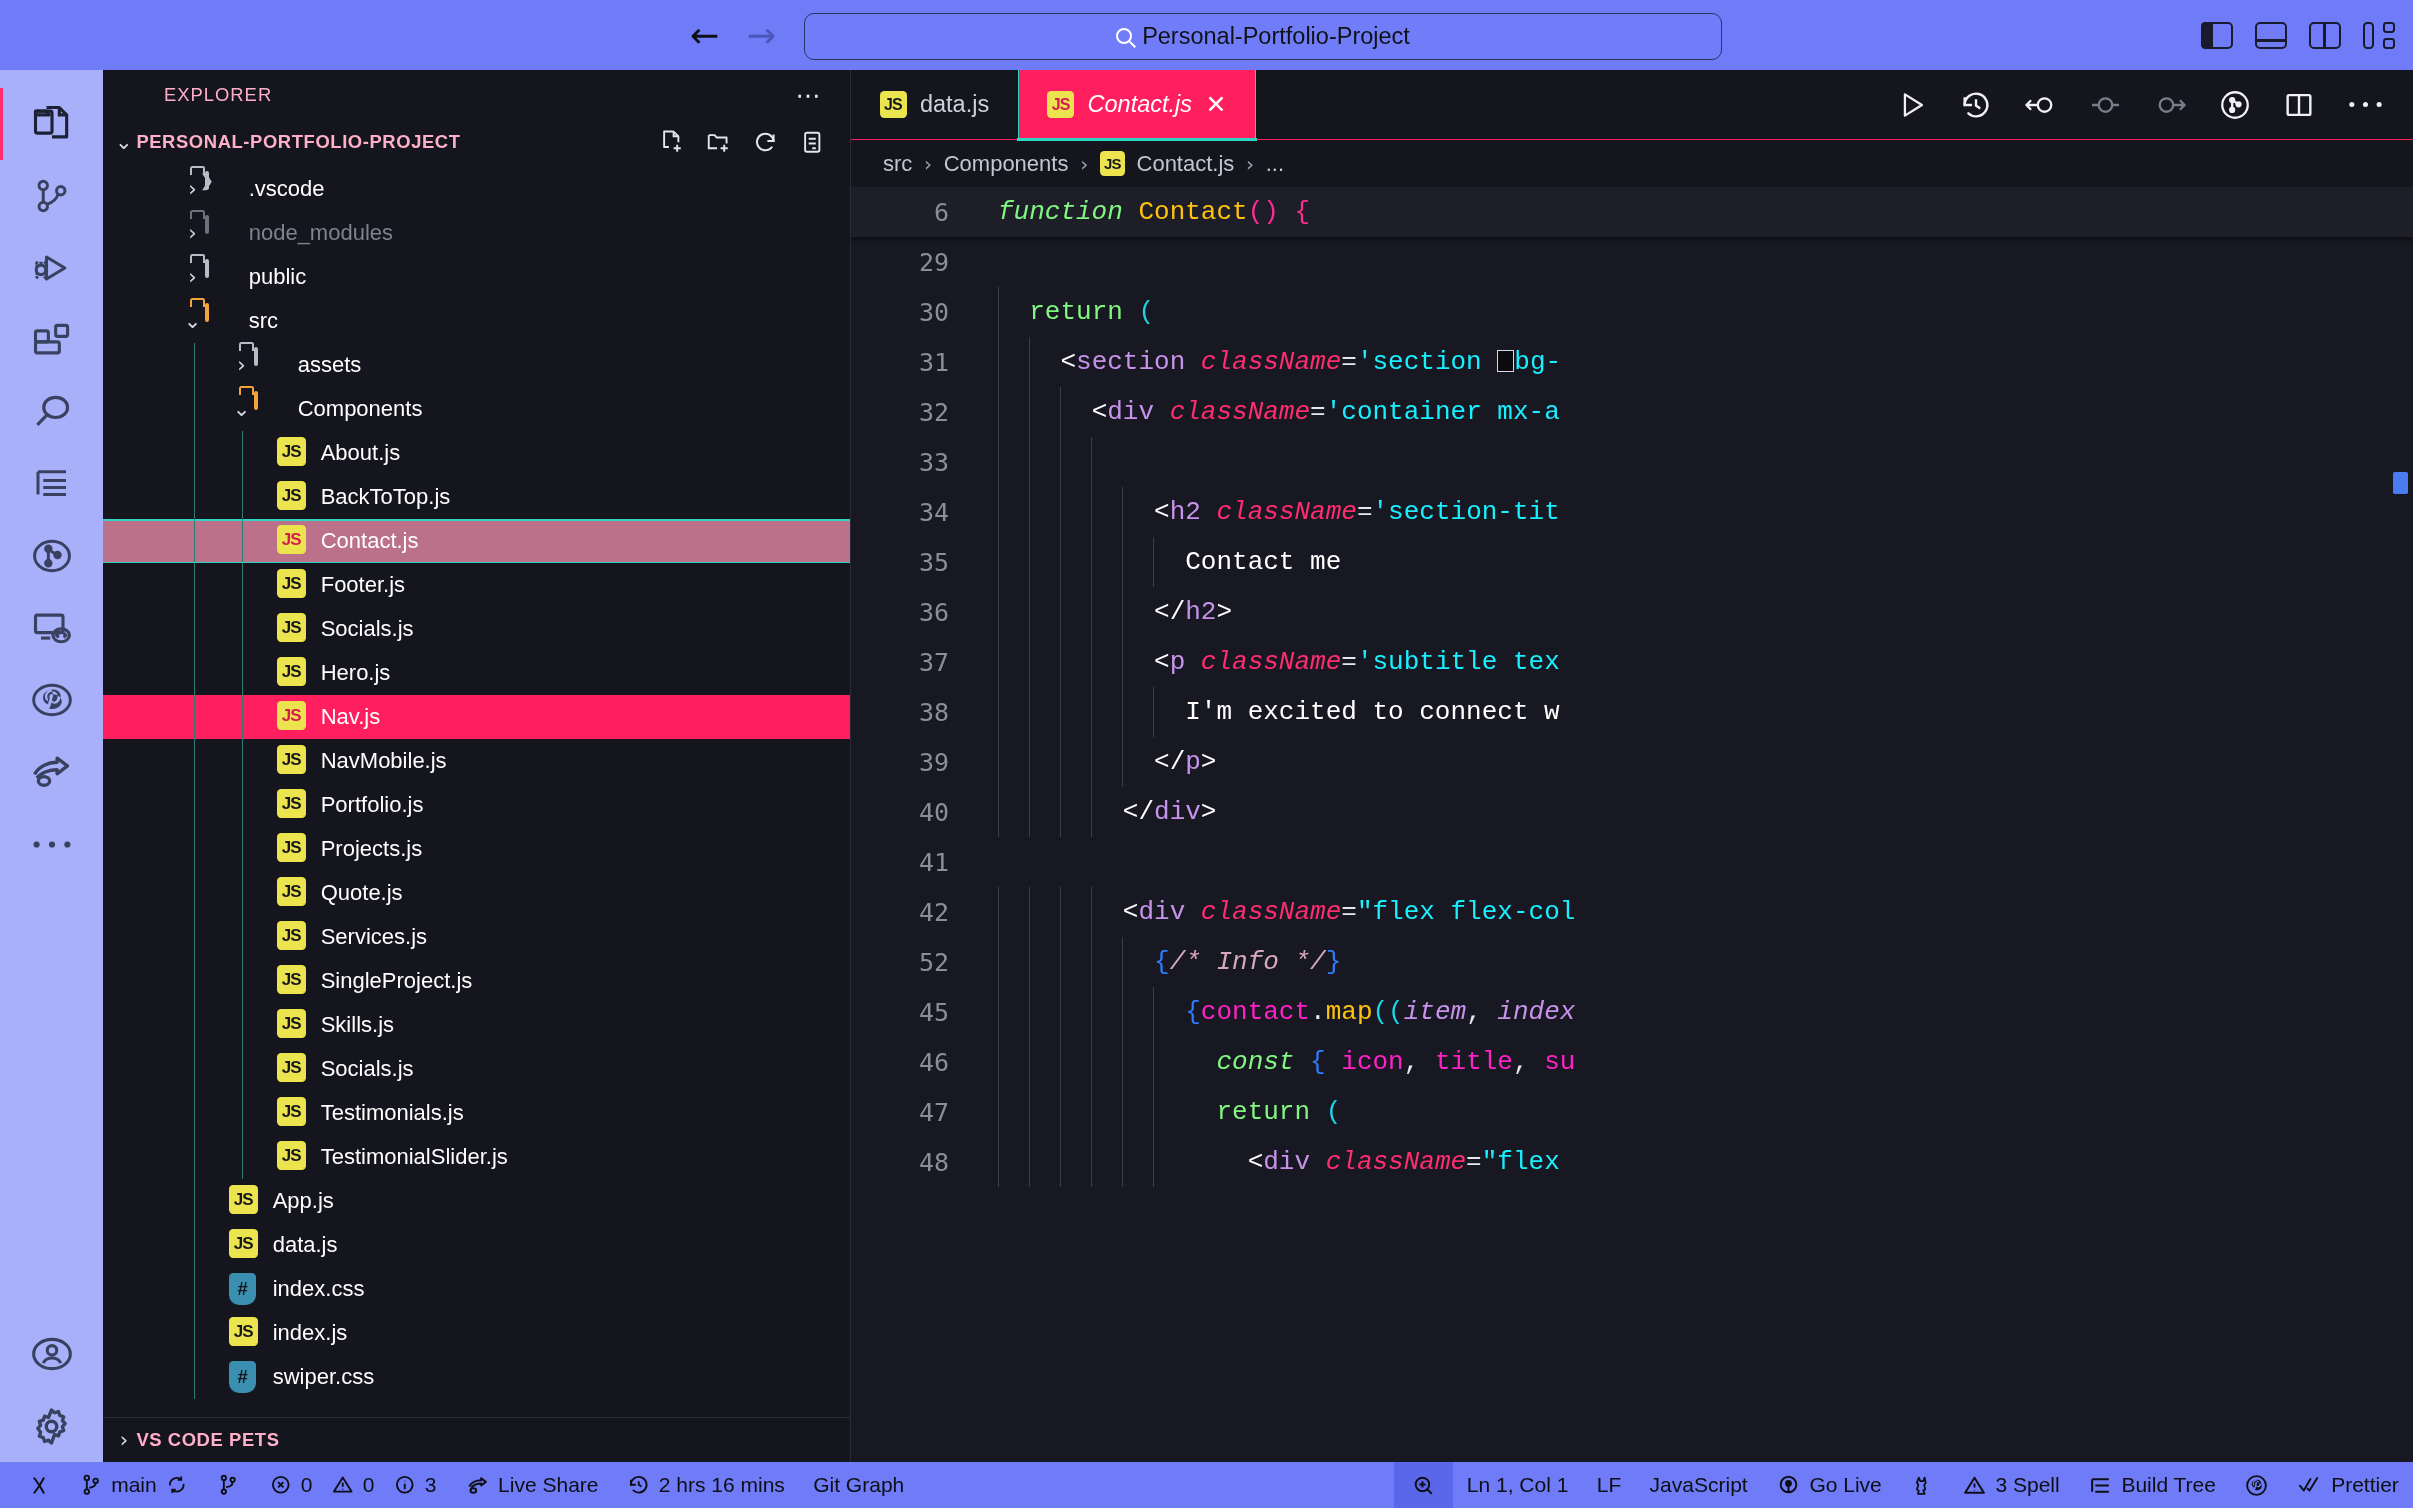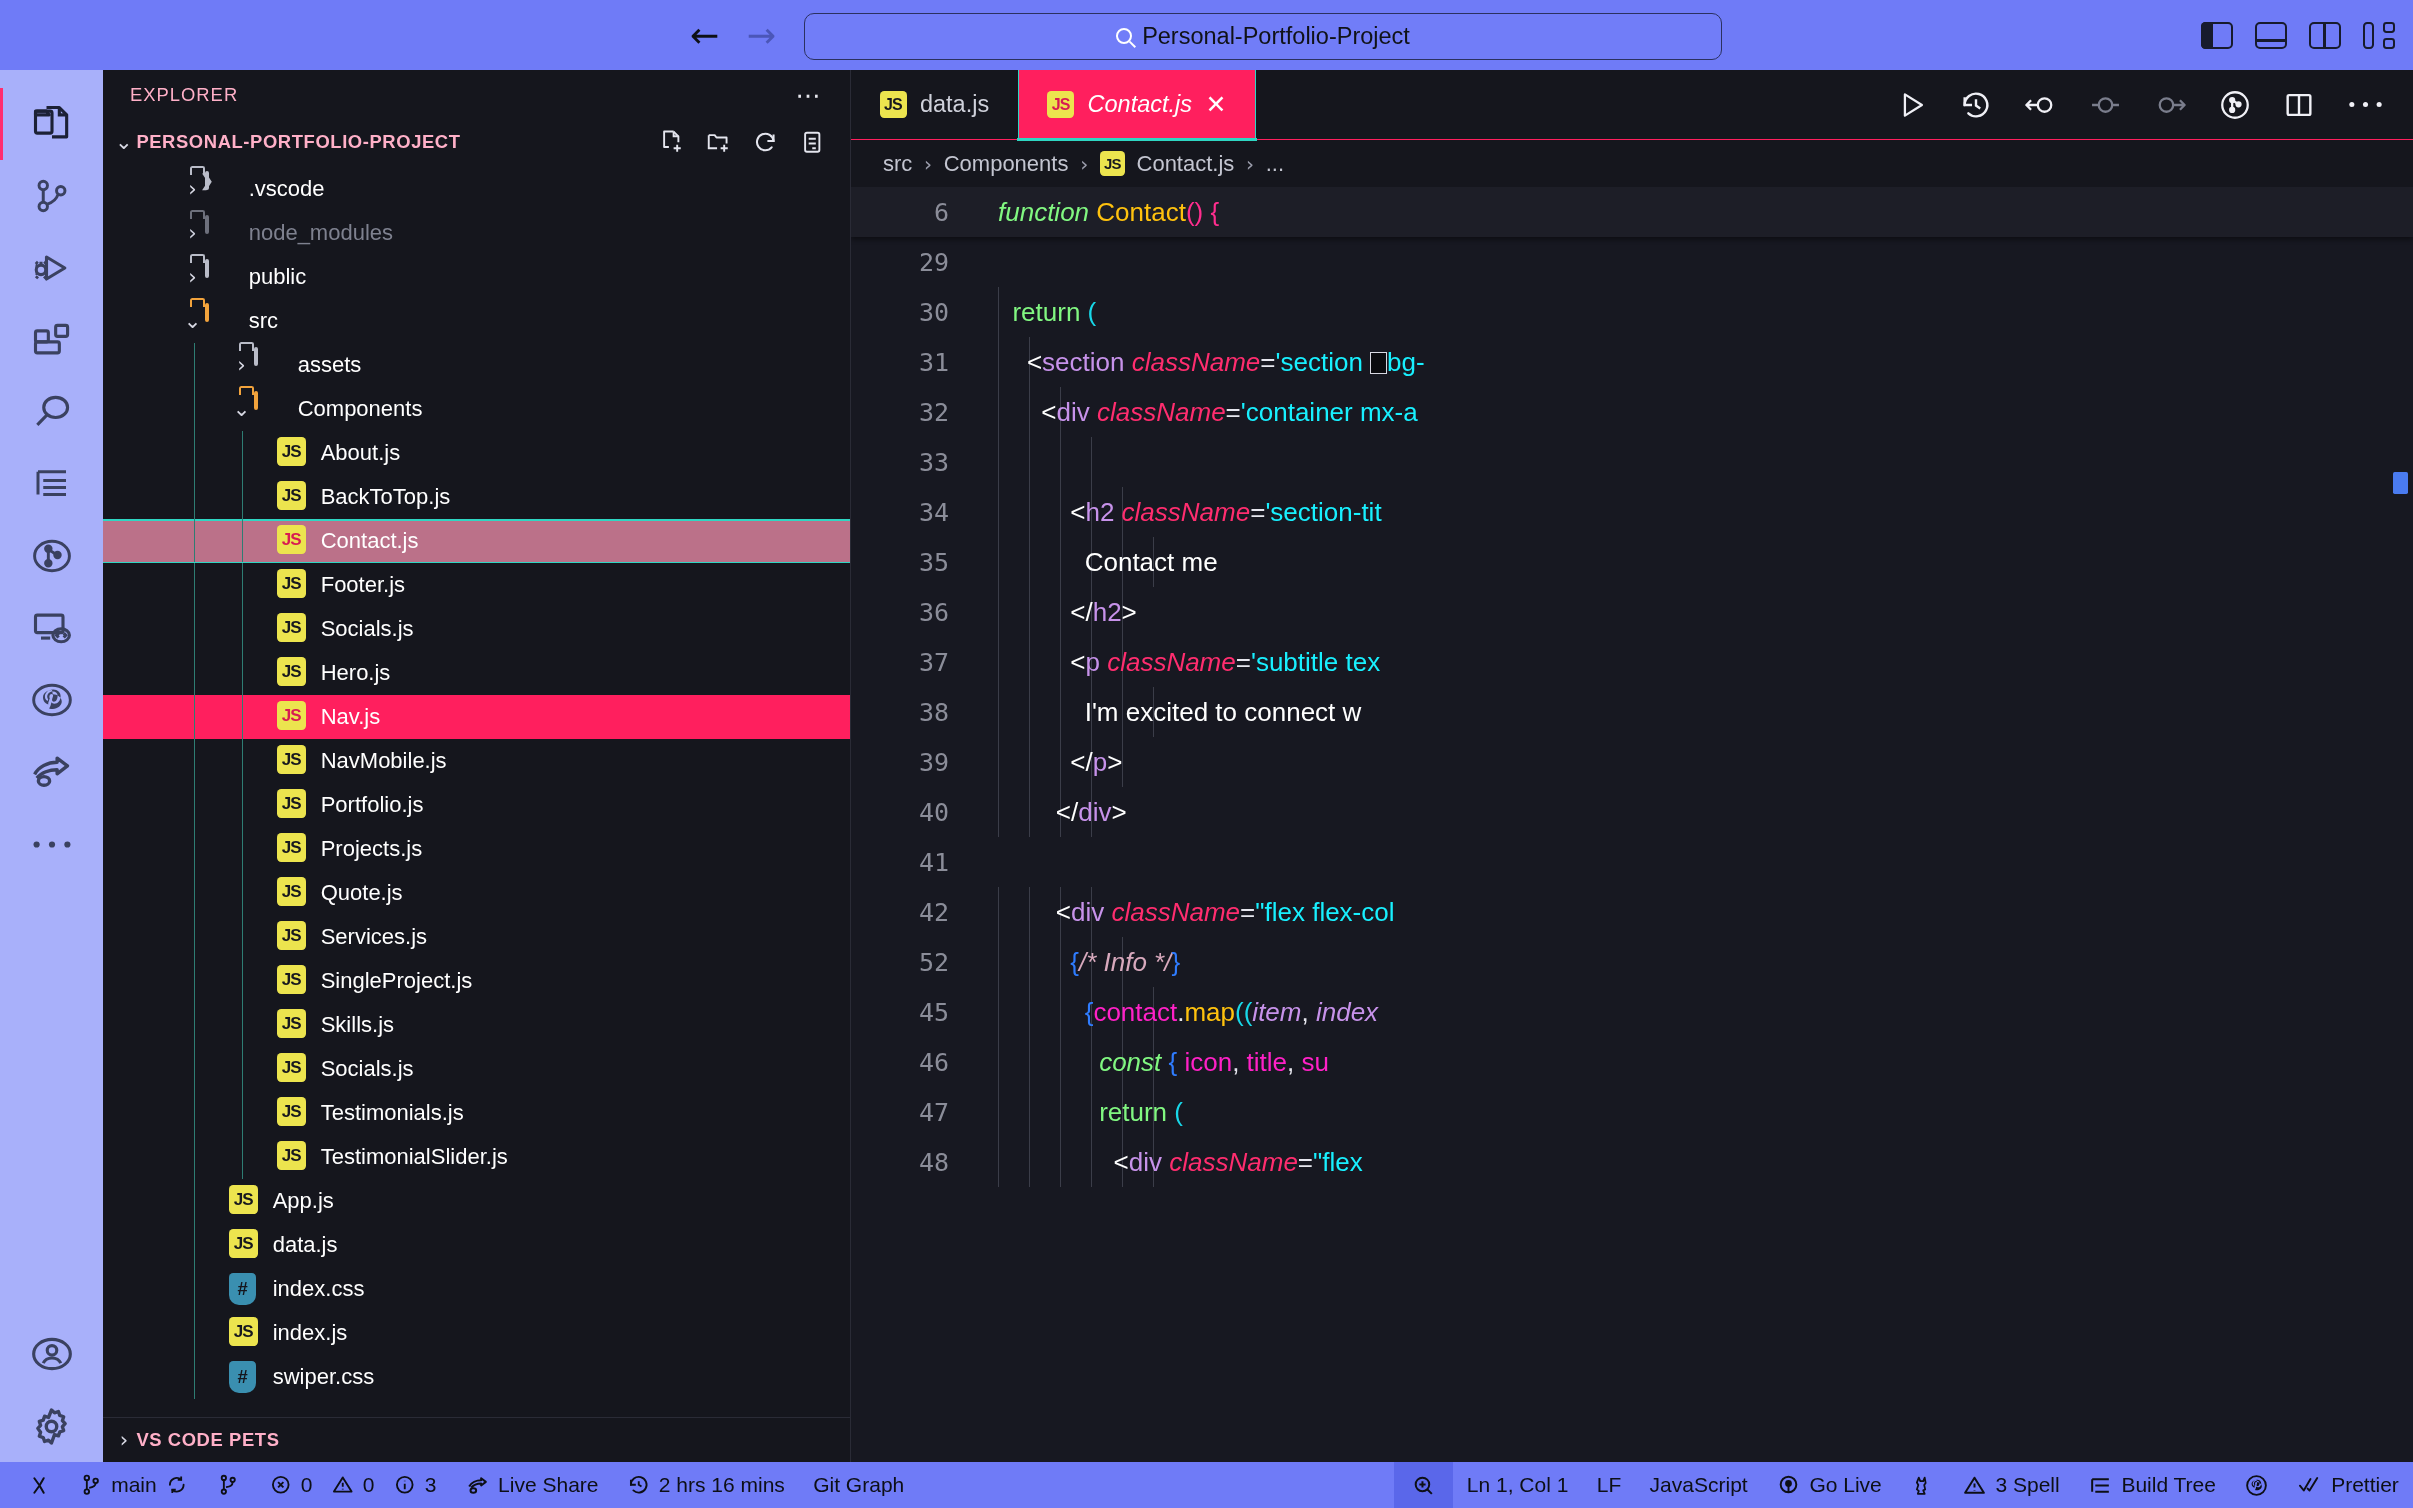--- a/index.html
+++ b/index.html
@@ -128,21 +128,21 @@
   
   .sidebar {
     width: 748px; flex: 0 0 748px;
     background: #15161d;
     display: flex; flex-direction: column;
     position: relative;
     border-right: 0.8px solid #2a2b36;
   }
   .sb-header {
     height: 50px; display: flex; align-items: center;
-    padding: 0 27px 0 27px; justify-content: space-between;
+    padding: 0 27px 0 27px; justify-content: space-between; margin-left: 34px;
   }
   .sb-title {
     font-size: 18.4px; letter-spacing: 1px;
     color: #ffb0c8; font-family: "Liberation Sans", sans-serif;
   }
   .sb-dots { color: #e8e8ef; font-size: 25px; letter-spacing: 2.5px; line-height: 8.4px; }
   .sb-root {
     height: 44px; display: flex; align-items: center;
     padding-left: 8.4px; padding-right: 23.5px;
   }
@@ -265,21 +265,21 @@
   }
   .ln {
     width: 147px; flex: 0 0 147px; text-align: right; padding-right: 49px;
     color: #8b8d99; font-size: 25px;
     font-family: "DejaVu Sans Mono", monospace;
   }
   .codeline {
     height: 50px; display: flex; align-items: center; position: relative;
   }
   .ctext {
-    font-family: Liberation Sans, sans-serif;
+    font-family: Liberation Mono, monospace;
     font-size: 26px; white-space: pre; color: #e6e6ee;
     position: relative;
   }
   .gutterline {
     position: absolute; top: 0; bottom: 0; width: 1.3px; background: #3b3d49;
   }
   .kw   { color: #81f781; font-style: italic; }
   .kw2  { color: #81f781; }
   .fn   { color: #ffc20e; }
   .punc { color: #e6e6ee; }

